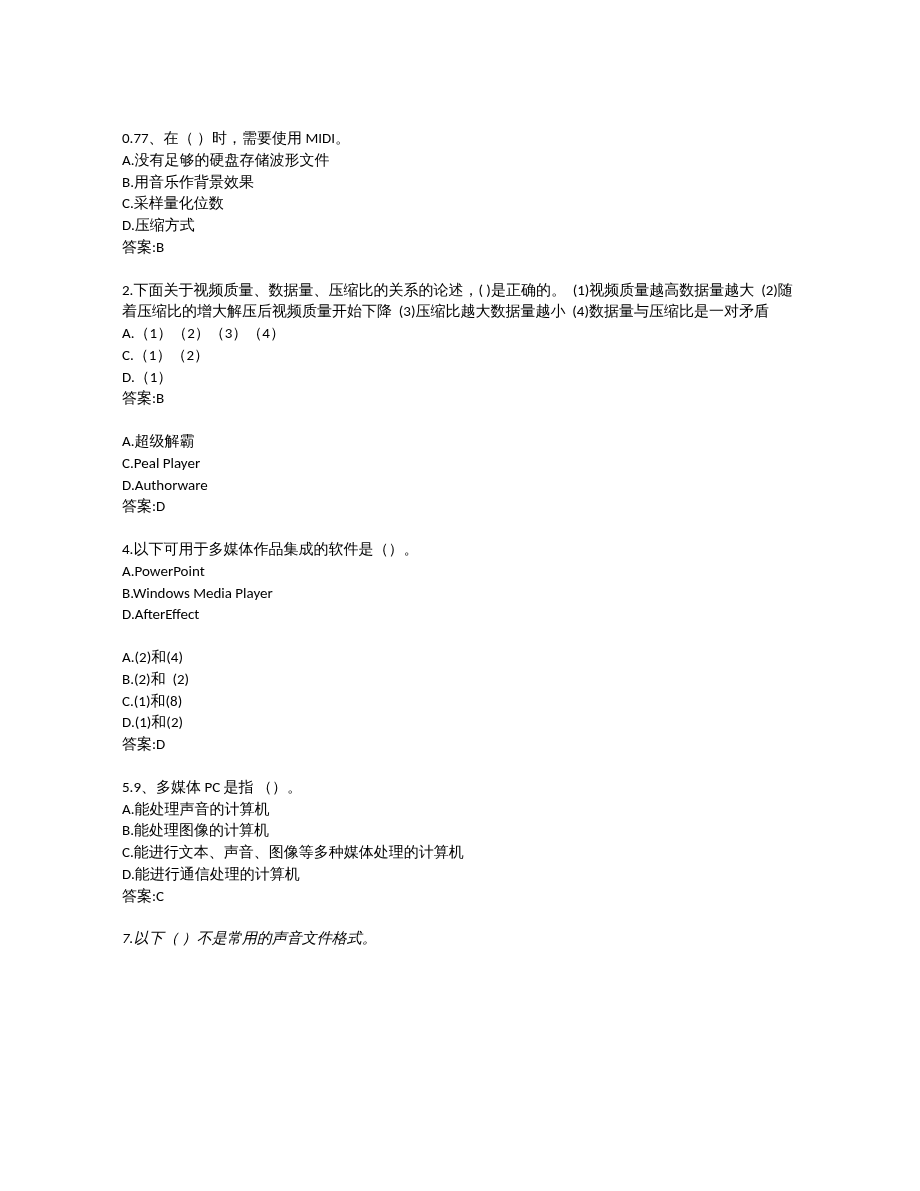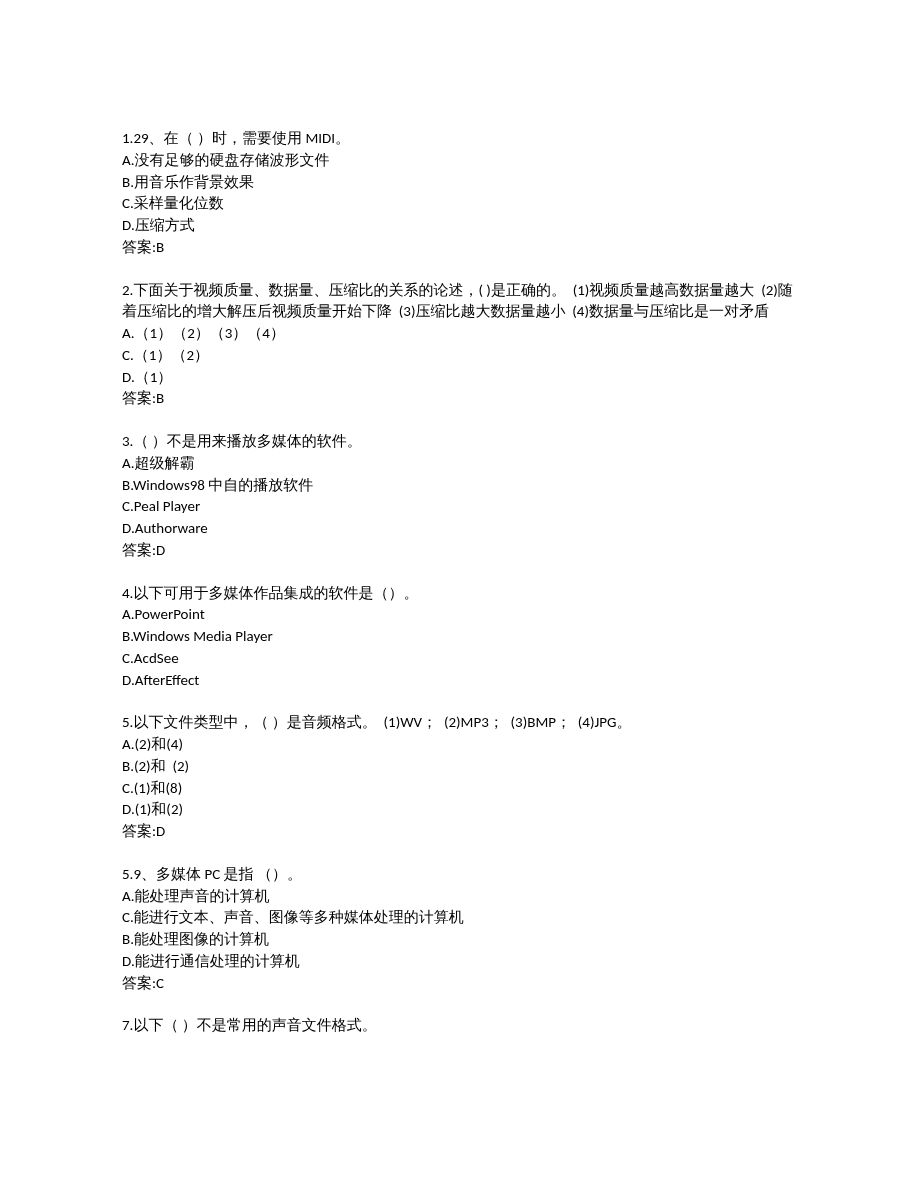--- a/index.html
+++ b/index.html
@@ -14,72 +14,69 @@
       box-sizing: border-box;
     }
     .line {
       white-space: pre-wrap;
     }
     .block {
       margin-bottom: 21px;
     }
     .block:last-child {
       margin-bottom: 12px;
+      font-style: italic;
     }
   </style>
 </head>
 <body>
 
 <div class="block">
-  <div class="line">1.29、在（ ）时，需要使用 MIDI。</div>
+  <div class="line">0.77、在（ ）时，需要使用 MIDI。</div>
   <div class="line">A.没有足够的硬盘存储波形文件</div>
   <div class="line">B.用音乐作背景效果</div>
   <div class="line">C.采样量化位数</div>
   <div class="line">D.压缩方式</div>
   <div class="line">答案:B</div>
 </div>
 
 <div class="block">
   <div class="line">2.下面关于视频质量、数据量、压缩比的关系的论述，( )是正确的。  (1)视频质量越高数据量越大  (2)随着压缩比的增大解压后视频质量开始下降  (3)压缩比越大数据量越小  (4)数据量与压缩比是一对矛盾</div>
   <div class="line">A.（1）（2）（3）（4）</div>
   <div class="line">C.（1）（2）</div>
   <div class="line">D.（1）</div>
   <div class="line">答案:B</div>
 </div>
 
 <div class="block">
-  <div class="line">3.（ ）不是用来播放多媒体的软件。</div>
   <div class="line">A.超级解霸</div>
-  <div class="line">B.Windows98 中自的播放软件</div>
   <div class="line">C.Peal Player</div>
   <div class="line">D.Authorware</div>
   <div class="line">答案:D</div>
 </div>
 
 <div class="block">
   <div class="line">4.以下可用于多媒体作品集成的软件是（）。</div>
   <div class="line">A.PowerPoint</div>
   <div class="line">B.Windows Media Player</div>
-  <div class="line">C.AcdSee</div>
   <div class="line">D.AfterEffect</div>
 </div>
 
 <div class="block">
-  <div class="line">5.以下文件类型中，（ ）是音频格式。  (1)WV；  (2)MP3；  (3)BMP；  (4)JPG。</div>
   <div class="line">A.(2)和(4)</div>
   <div class="line">B.(2)和  (2)</div>
   <div class="line">C.(1)和(8)</div>
   <div class="line">D.(1)和(2)</div>
   <div class="line">答案:D</div>
 </div>
 
 <div class="block">
   <div class="line">5.9、多媒体 PC 是指 （）。</div>
   <div class="line">A.能处理声音的计算机</div>
+  <div class="line">B.能处理图像的计算机</div>
   <div class="line">C.能进行文本、声音、图像等多种媒体处理的计算机</div>
-  <div class="line">B.能处理图像的计算机</div>
   <div class="line">D.能进行通信处理的计算机</div>
   <div class="line">答案:C</div>
 </div>
 
 <div class="block">
   <div class="line">7.以下（ ）不是常用的声音文件格式。</div>
 </div>
 
 </body></html>

